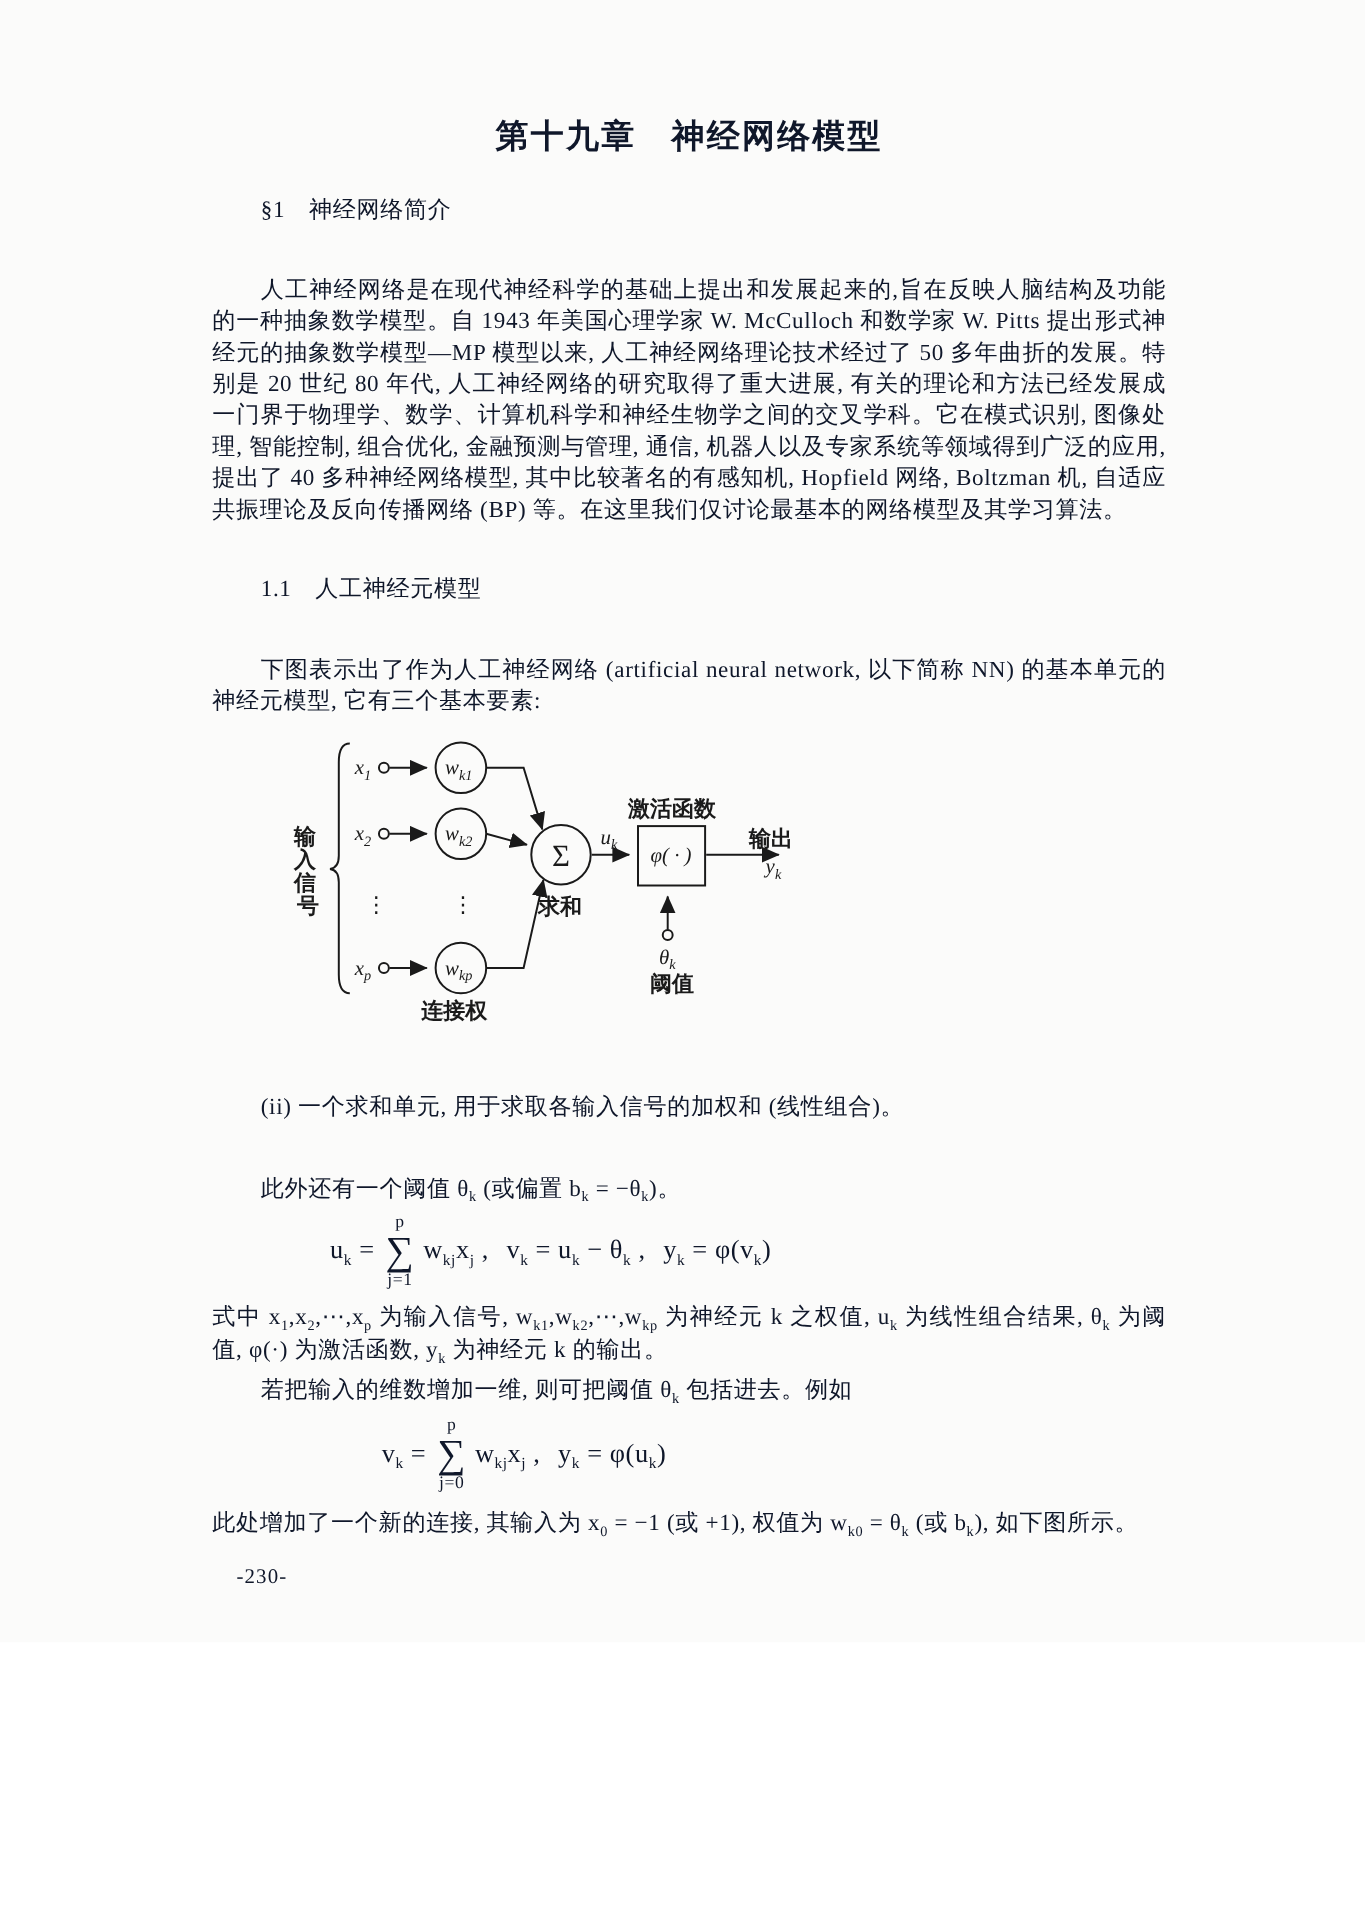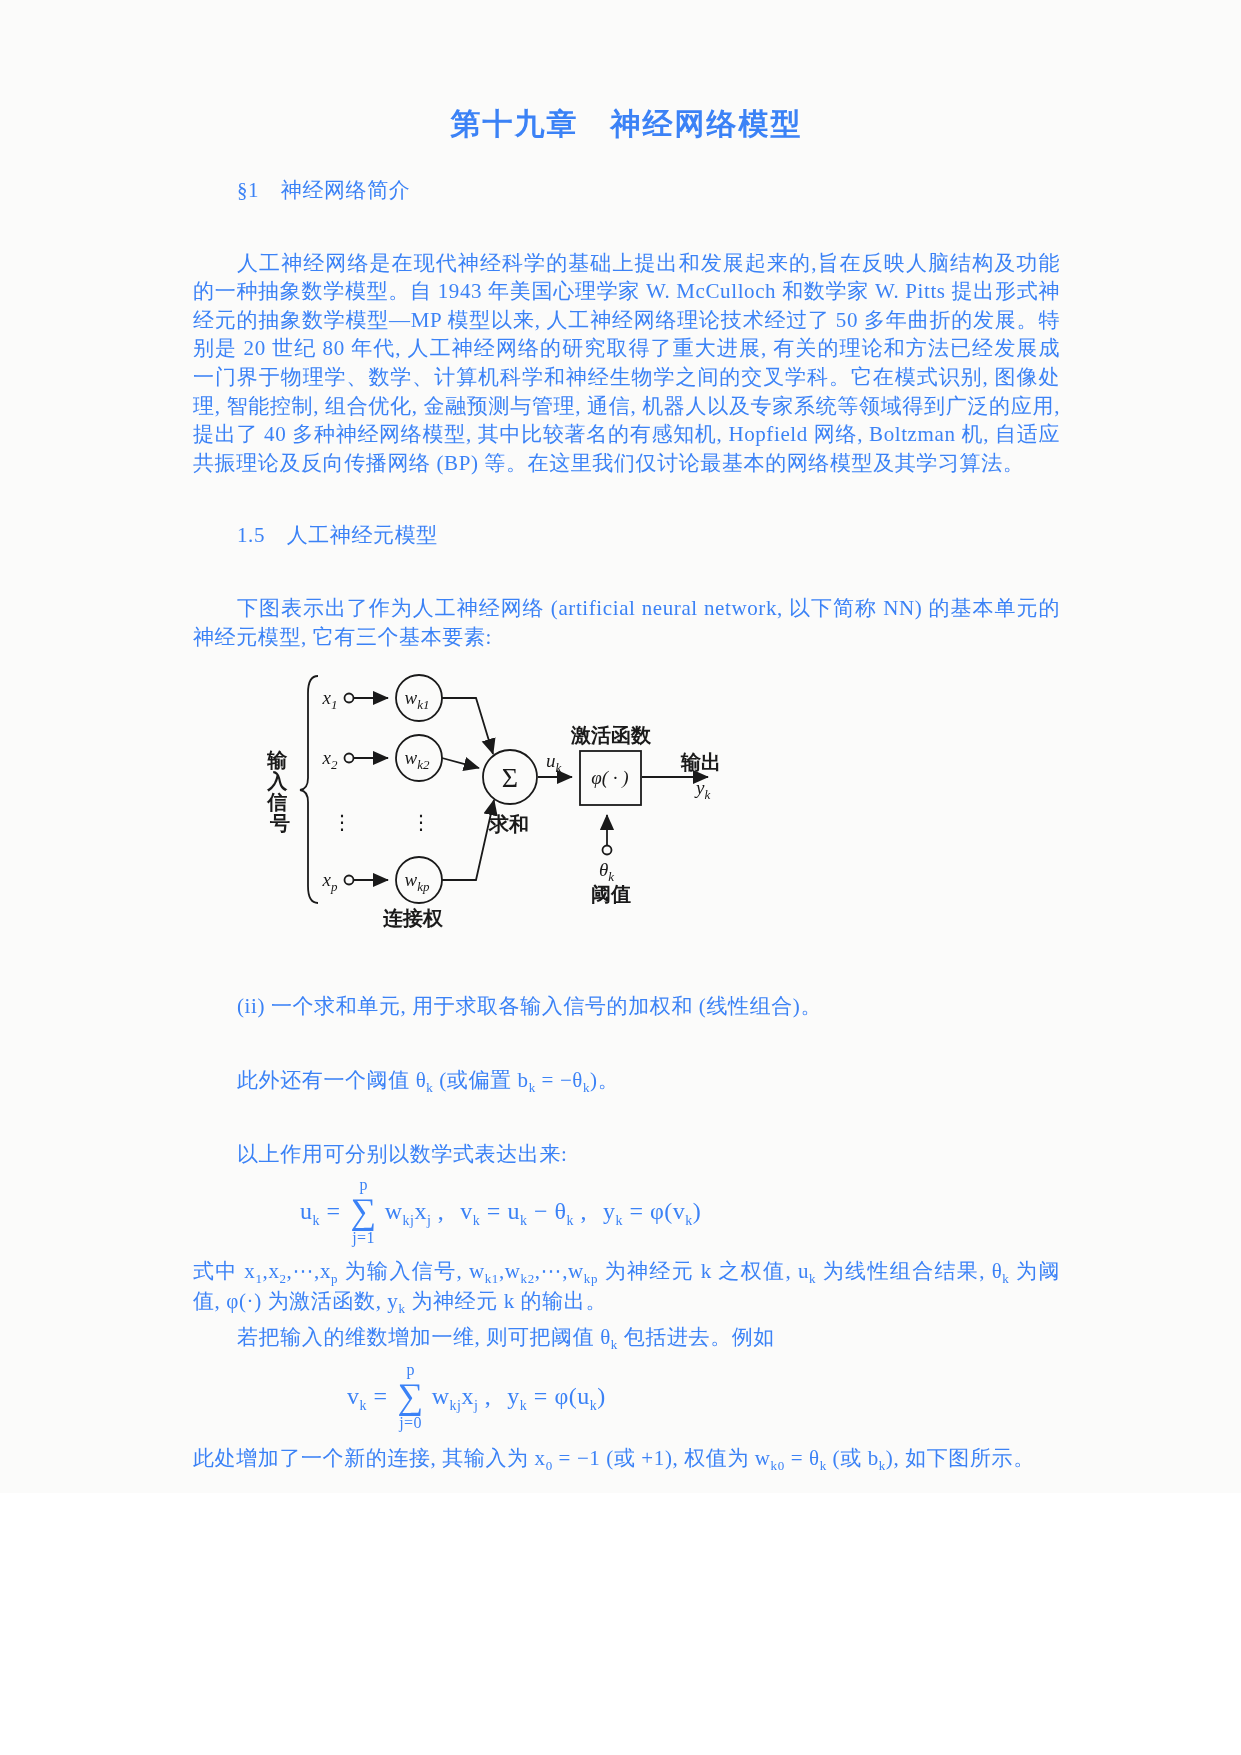--- a/index.html
+++ b/index.html
@@ -1,21 +1,21 @@
 <!DOCTYPE html>
 <html><head>
 <meta charset="utf-8">
 <style>
   html,body{margin:0;padding:0;}
   .page{
     position:relative;
     width:1241px;height:1493px;
     background:#fbfbfa;
     font-family:"Liberation Serif","DejaVu Serif",serif;
-    color:#3b82f6;
+    color:#0f172a;
     overflow:hidden;
   }
   .content{
     position:absolute;left:193px;top:0;width:867px;
   }
   .title{
     margin:104px 0 0 0;
     font-size:30px;font-weight:bold;text-align:center;letter-spacing:2px;
   }
   p{margin:0;}
@@ -66,21 +66,21 @@
 
 <div class="page">
   <div class="content">
 
     <h1 class="title">第十九章　神经网络模型</h1>
 
     <p class="body-text indent h-s1">§1　神经网络简介</p>
 
     <p class="body-text indent">人工神经网络是在现代神经科学的基础上提出和发展起来的,旨在反映人脑结构及功能的一种抽象数学模型。自 1943 年美国心理学家 W. McCulloch 和数学家 W. Pitts 提出形式神经元的抽象数学模型—MP 模型以来, 人工神经网络理论技术经过了 50 多年曲折的发展。特别是 20 世纪 80 年代, 人工神经网络的研究取得了重大进展, 有关的理论和方法已经发展成一门界于物理学、数学、计算机科学和神经生物学之间的交叉学科。它在模式识别, 图像处理, 智能控制, 组合优化, 金融预测与管理, 通信, 机器人以及专家系统等领域得到广泛的应用, 提出了 40 多种神经网络模型, 其中比较著名的有感知机, Hopfield 网络, Boltzman 机, 自适应共振理论及反向传播网络 (BP) 等。在这里我们仅讨论最基本的网络模型及其学习算法。</p>
 
-    <p class="body-text indent">1.5　人工神经元模型</p>
+    <p class="body-text indent">1.1　人工神经元模型</p>
 
     <p class="body-text indent">下图表示出了作为人工神经网络 (artificial neural network, 以下简称 NN) 的基本单元的神经元模型, 它有三个基本要素:</p>
 
     <svg class="diagram" width="500" height="285" viewBox="0 0 500 285">
       <defs>
         <marker id="ah" markerWidth="11" markerHeight="9" refX="8.5" refY="4" orient="auto">
           <path d="M0,0 L9,4 L0,8 z" fill="#1a1a1a"></path>
         </marker>
       </defs>
 
@@ -154,21 +154,20 @@
       <line class="dstroke" x1="357" y1="182" x2="357" y2="152" marker-end="url(#ah)"></line>
       <text class="mvar" x="349" y="213">
         <tspan>θ</tspan><tspan class="svgsub" dy="5">k</tspan>
       </text>
       <text class="cjk-label" text-anchor="middle" x="361" y="238">阈值</text>
     </svg>
 
     <p class="body-text indent">(ii) 一个求和单元, 用于求取各输入信号的加权和 (线性组合)。</p>
 
     <p class="body-text indent mline">此外还有一个阈值 θ<sub>k</sub> (或偏置 b<sub>k</sub> = −θ<sub>k</sub>)。</p>
-    <p class="body-text indent mline">以上作用可分别以数学式表达出来:</p>
 
     <div class="formula f1">
       <span class="fpart">u<sub>k</sub> =</span>
       <span class="sum">
         <span class="top">p</span>
         <span class="sigma">∑</span>
         <span class="bot">j=1</span>
       </span>
       <span class="fpart">w<sub>kj</sub>x<sub>j</sub> ,</span>
       <span class="fpart gap">v<sub>k</sub> = u<sub>k</sub> − θ<sub>k</sub> ,</span>

